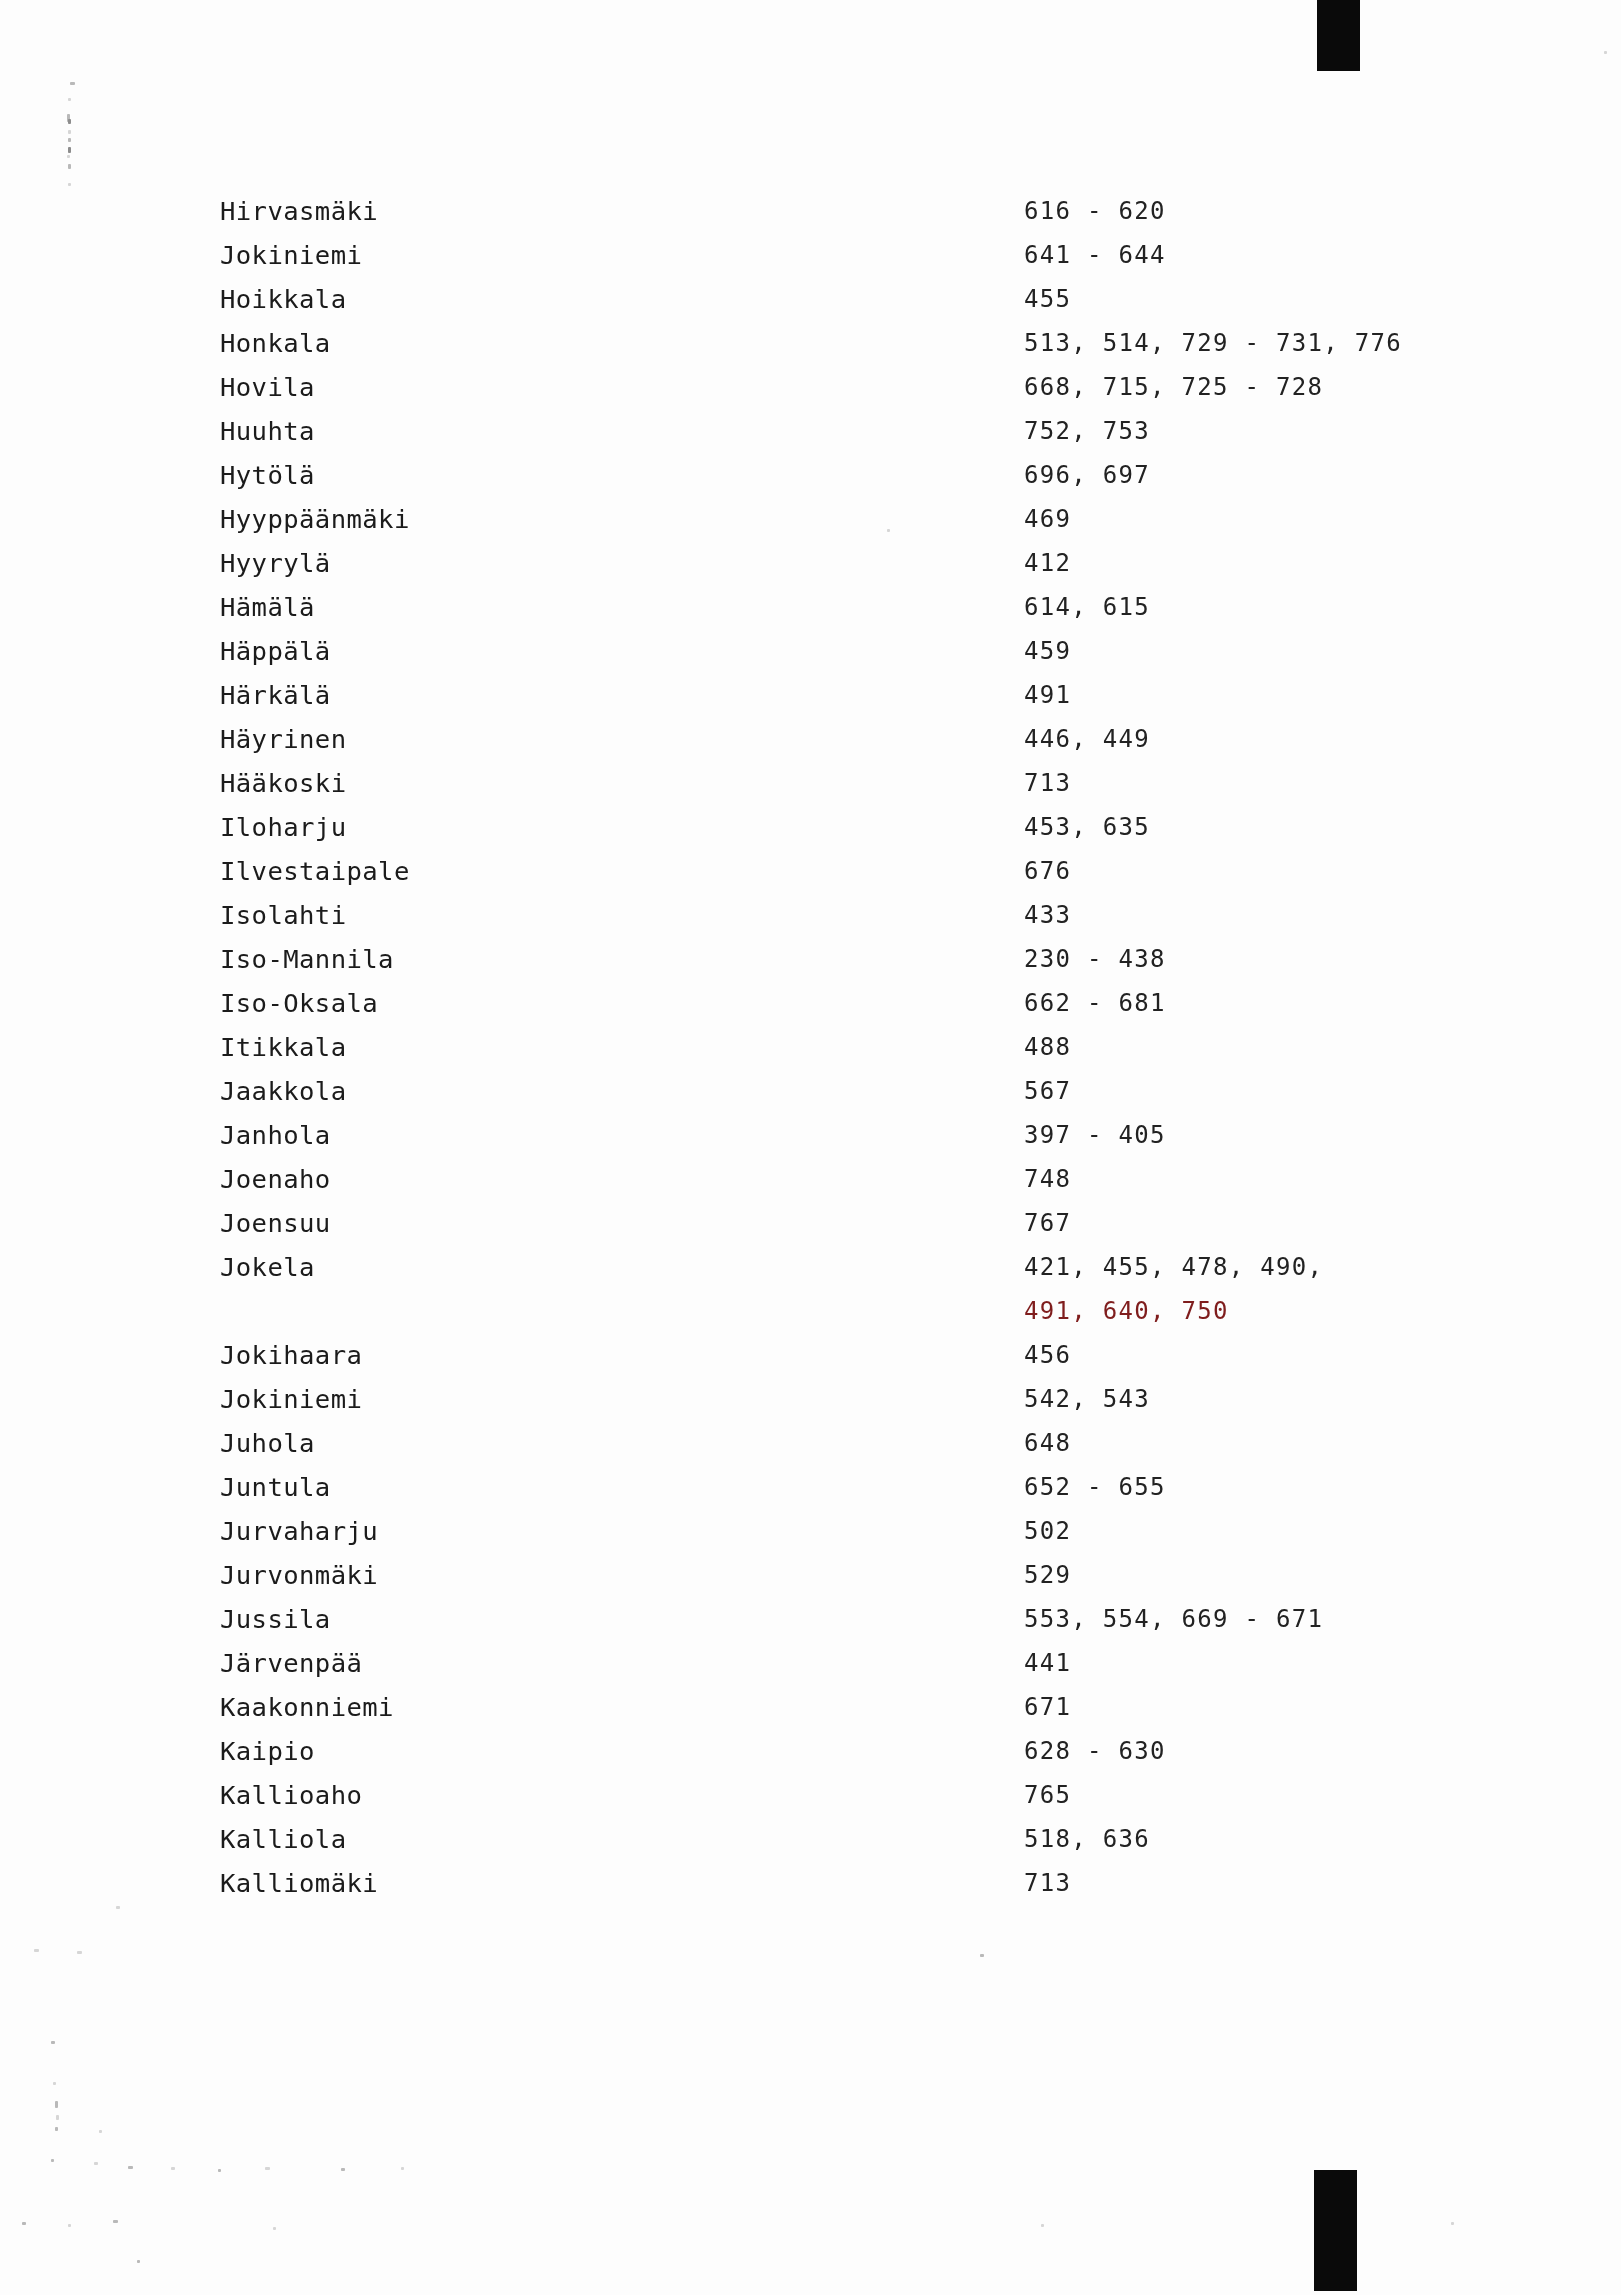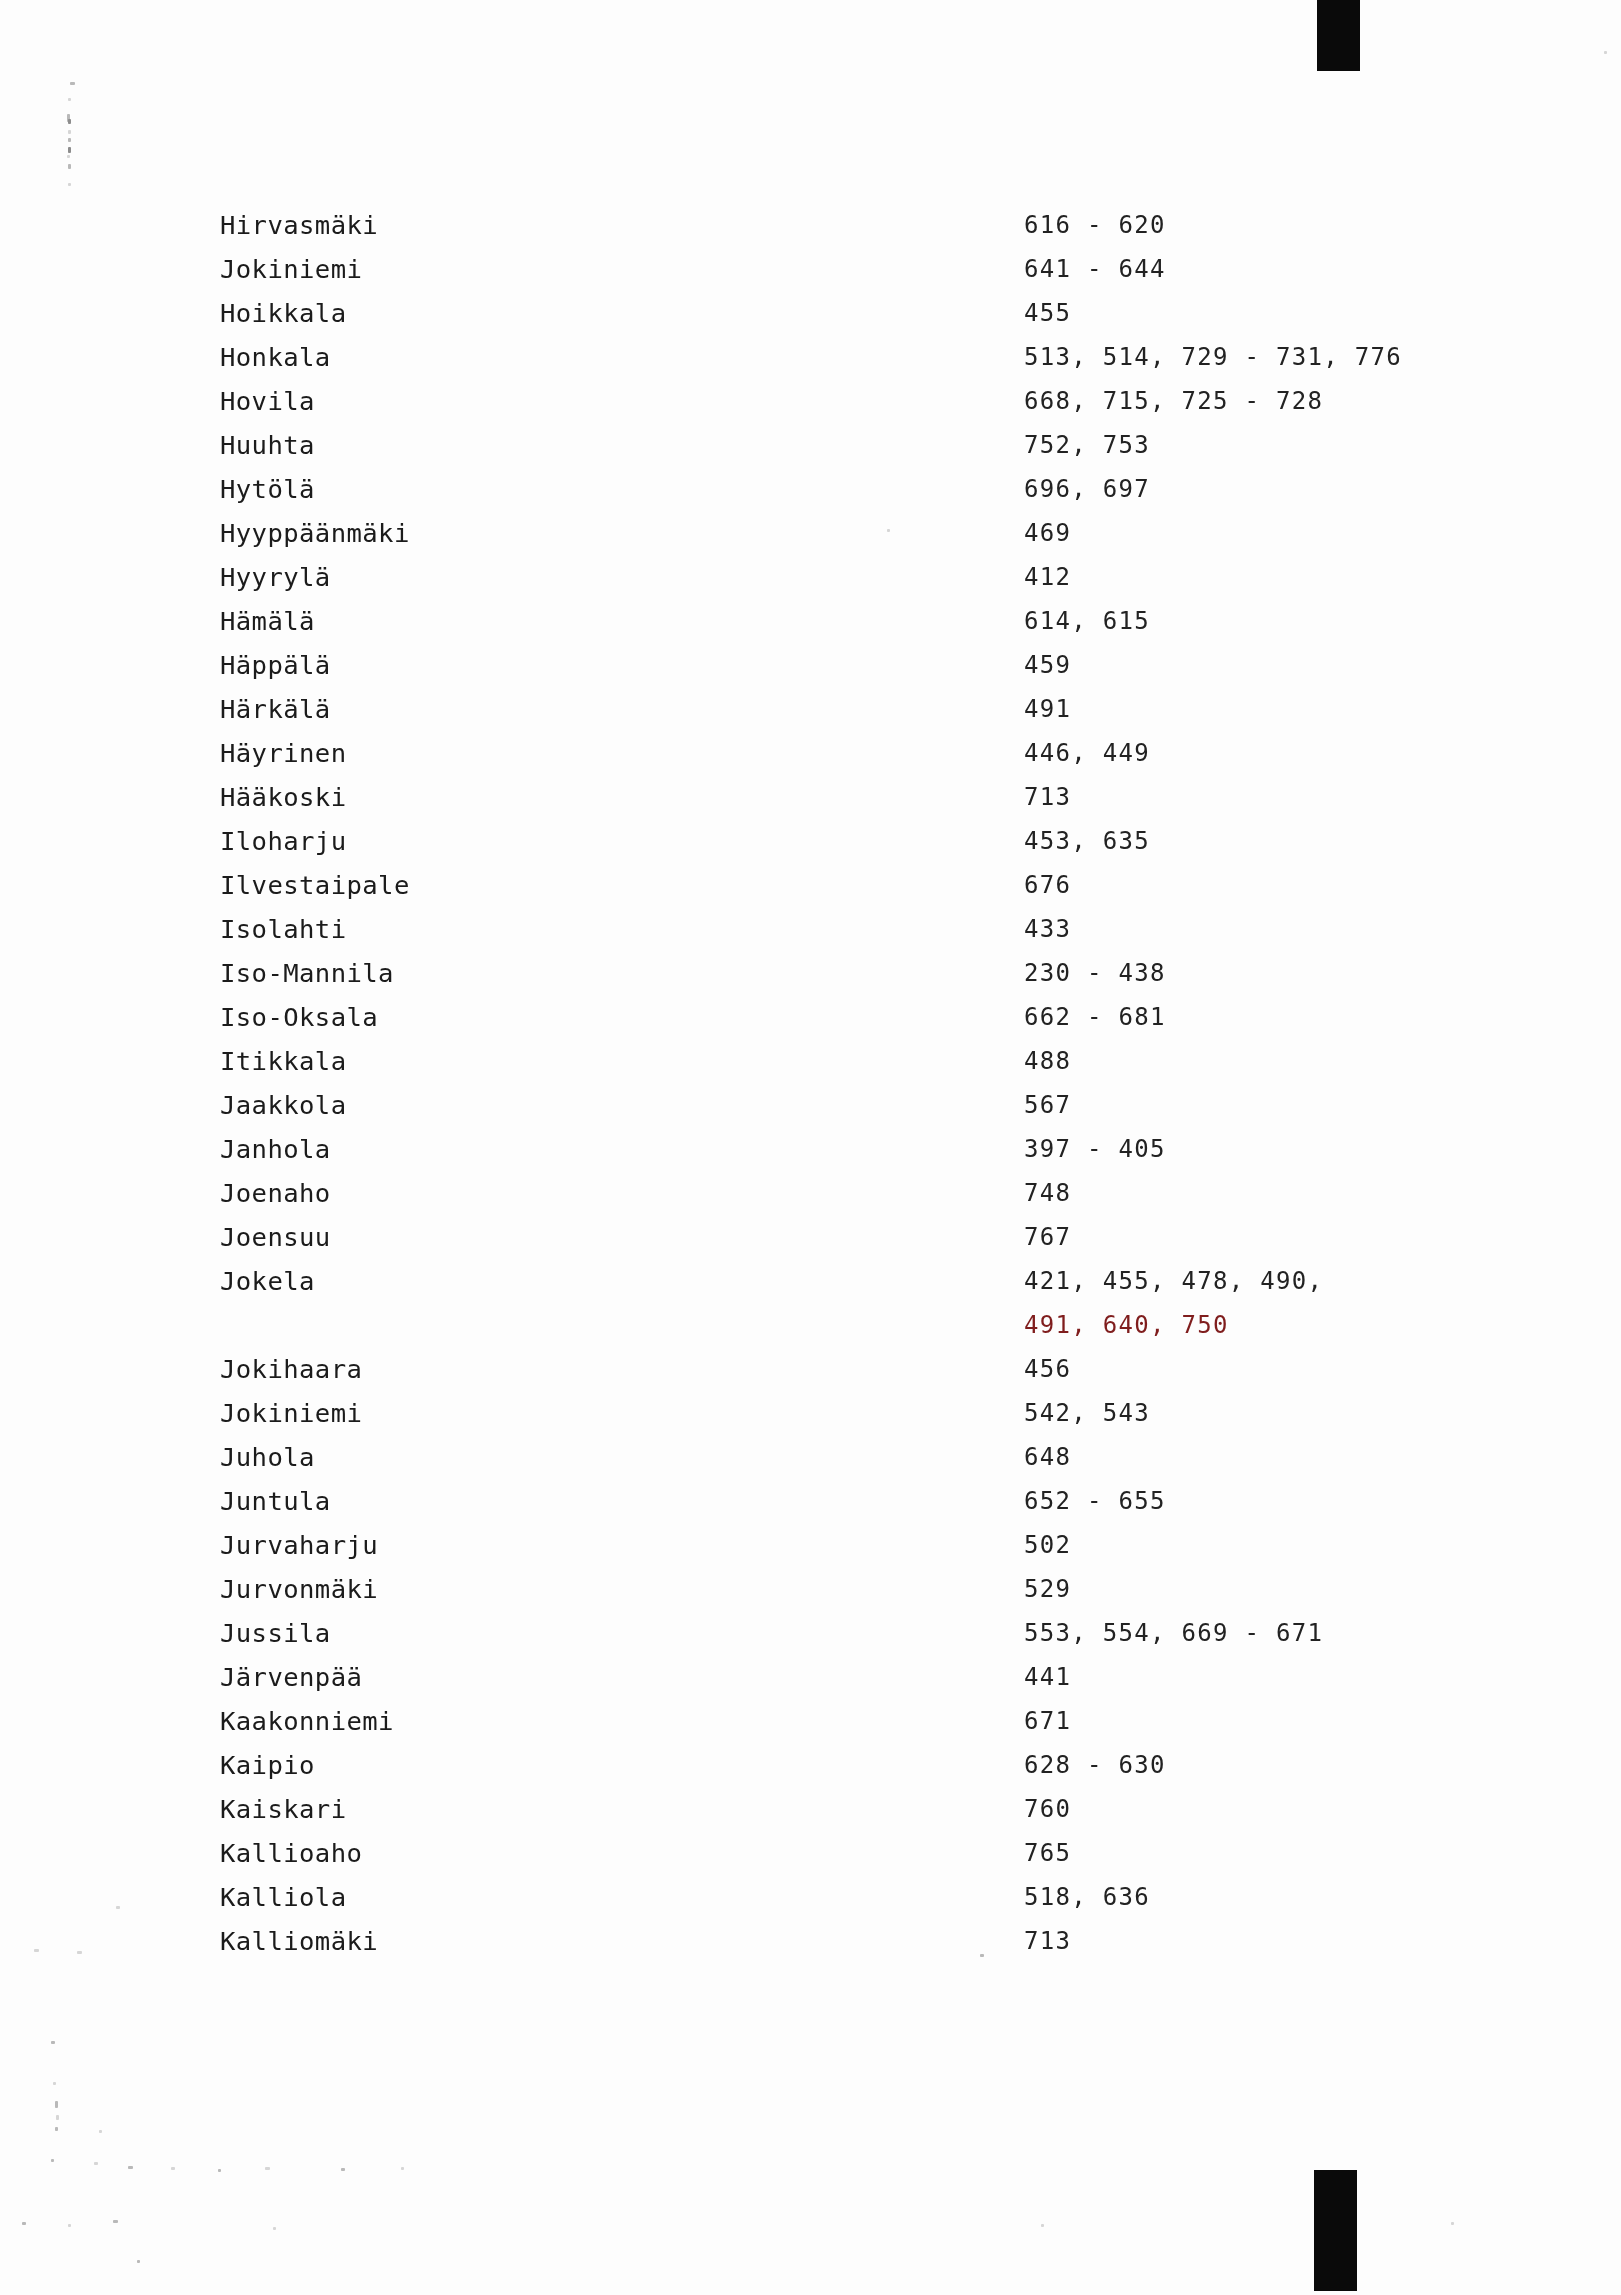--- a/index.html
+++ b/index.html
@@ -132,21 +132,21 @@
     <div class="speckle light" style="left:1041px; top:2224px; width:3.4px; height:2.6px;"></div>
     <div class="speckle light" style="left:1451px; top:2222px; width:3.4px; height:2.6px;"></div>
     <div class="speckle light" style="left:1604px; top:51px; width:3.4px; height:3.4px;"></div>
     <div class="speckle light" style="left:116px; top:1906px; width:4.3px; height:2.6px;"></div>
     <div class="speckle light" style="left:34px;  top:1949px; width:5.1px; height:2.6px;"></div>
     <div class="speckle light" style="left:77px;  top:1951px; width:5.1px; height:2.6px;"></div>
     <div class="speckle" style="left:980px; top:1954px; width:4.3px; height:3.4px;"></div>
     <div class="speckle light" style="left:887px; top:529px; width:3.4px; height:3.4px;"></div>
   </div>
 
-  <div id="index-list" style="top:203px;">
+  <div id="index-list" style="top:189px;">
       <div class="index-row">
         <span class="entry-name">Hirvasmäki</span>
         <span class="entry-pages">616 - 620</span>
       </div>
       <div class="index-row">
         <span class="entry-name">Jokiniemi</span>
         <span class="entry-pages">641 - 644</span>
       </div>
       <div class="index-row">
         <span class="entry-name">Hoikkala</span>
@@ -277,24 +277,20 @@
       </div>
       <div class="index-row">
         <span class="entry-name">Kaakonniemi</span>
         <span class="entry-pages">671</span>
       </div>
       <div class="index-row">
         <span class="entry-name">Kaipio</span>
         <span class="entry-pages">628 - 630</span>
       </div>
       <div class="index-row">
-        <span class="entry-name">Kaiskari</span>
-        <span class="entry-pages">760</span>
-      </div>
-      <div class="index-row">
         <span class="entry-name">Kallioaho</span>
         <span class="entry-pages">765</span>
       </div>
       <div class="index-row">
         <span class="entry-name">Kalliola</span>
         <span class="entry-pages">518, 636</span>
       </div>
       <div class="index-row">
         <span class="entry-name">Kalliomäki</span>
         <span class="entry-pages">713</span>

